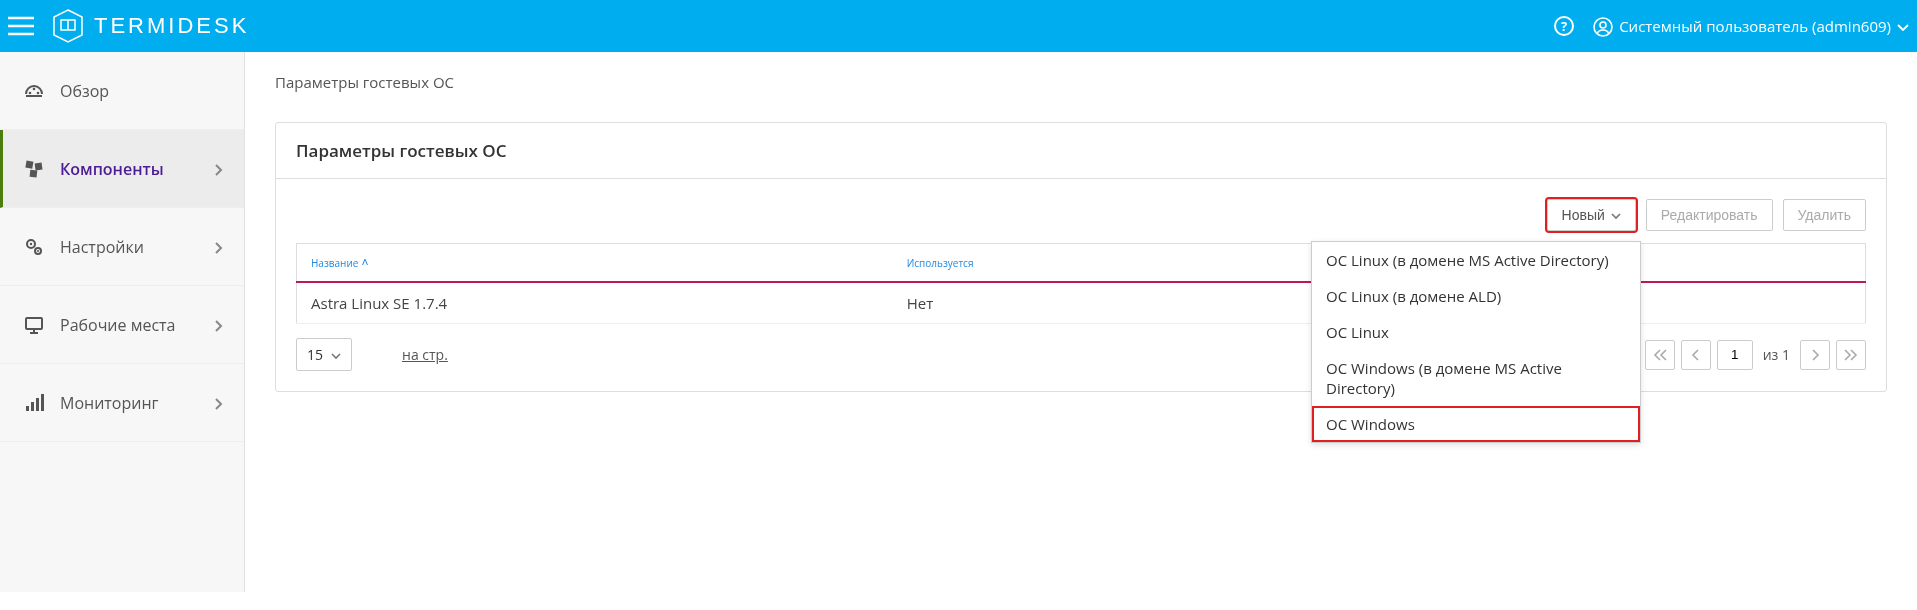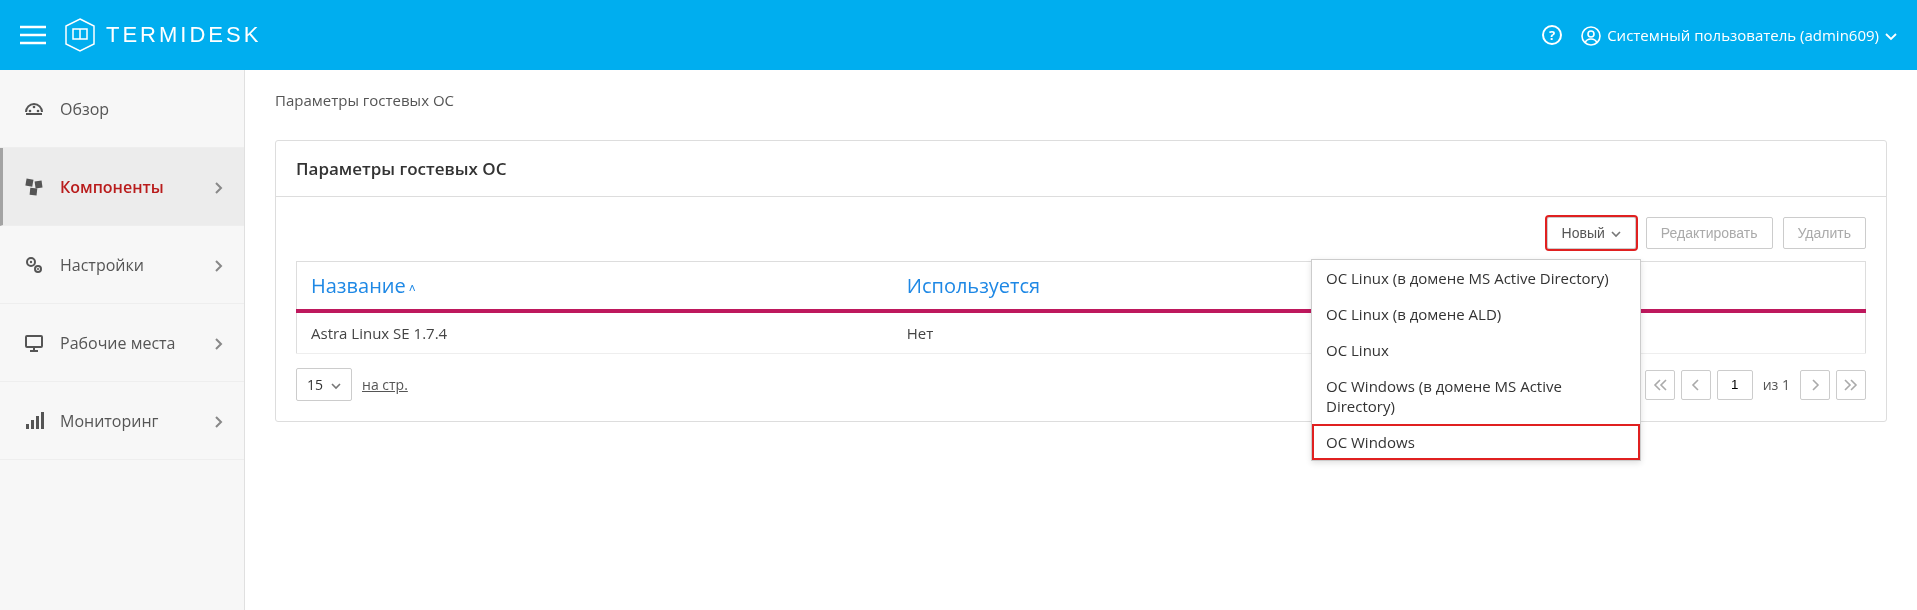--- a/index.html
+++ b/index.html
@@ -1,58 +1,58 @@
 <!DOCTYPE html>
 <html><head>
 <meta charset="utf-8">
 <style>
 * { margin: 0; padding: 0; box-sizing: border-box; }
 body { font-family: "Open Sans", -apple-system, sans-serif; font-size: 14px; color: #333; background: #fff; }
 
 
-.header { background: #00aeef; height: 70px; display: flex; align-items: center; padding: 0 20px; color: #fff; }
+.header { background: #00aeef; height: 52px; display: flex; align-items: center; padding: 0 8px; color: #fff; }
 .hamburger { cursor: pointer; margin-right: 18px; }
 .hamburger svg { display: block; }
 .logo { display: flex; align-items: center; }
 .logo-text { font-size: 22px; font-weight: 300; letter-spacing: 3px; margin-left: 10px; font-family: "Segoe UI", sans-serif; }
 .header-right { margin-left: auto; display: flex; align-items: center; gap: 18px; }
 .help-icon { cursor: pointer; }
 .user-menu { display: flex; align-items: center; cursor: pointer; font-size: 15px; text-align: center; }
 .user-menu .user-icon { margin-right: 6px; }
 .user-menu .chev { margin-left: 6px; }
 
 
 .content { display: flex; }
 .sidebar { width: 245px; background: #f7f7f7; min-height: 540px; border-right: 1px solid #e0e0e0; }
 .sidebar-item { display: flex; align-items: center; height: 78px; padding: 12px 20px; cursor: pointer; font-size: 16px; color: #555; position: relative; border-bottom: 1px solid #eee; }
-.sidebar-item.active { background: #ececec; border-left: 3px solid #a3a3a3; padding-left: 17px; font-weight: 600; color: #b91c1c; }
+.sidebar-item.active { background: #ececec; border-left: 3px solid #4d7c0f; padding-left: 17px; font-weight: 600; color: #4c1d95; }
 .sidebar-item .si-icon { width: 28px; display: flex; align-items: center; justify-content: center; margin-right: 12px; }
 .sidebar-item .chev { margin-left: auto; }
 
 
 .main { flex: 1; padding: 20px 30px; }
 .breadcrumb { font-size: 15px; color: #555; margin-bottom: 30px; }
 .panel { border: 1px solid #ddd; border-radius: 3px; }
 .panel-header { padding: 16px 20px; font-size: 17px; font-weight: 600; border-bottom: 1px solid #ddd; }
 .panel-body { padding: 20px; position: relative; }
 
 
 .toolbar { display: flex; justify-content: flex-end; gap: 10px; margin-bottom: 12px; align-items: flex-end; }
 .btn { border: 1px solid #ccc; background: #fff; padding: 7px 14px; font-size: 14px; color: #555; cursor: pointer; border-radius: 2px; display: inline-flex; align-items: center; gap: 6px; }
 .btn.disabled { color: #aaa; cursor: default; }
 .btn-highlight { outline: 2px solid #e02020; outline-offset: 0; }
 
 
 table { width: 100%; border-collapse: collapse; border: 1px solid #ddd; }
-th { text-align: left; padding: 10px 14px; font-weight: 400; color: #1e88e5; border-bottom: 4px solid #be185d; font-size: 20px; background: #fff; margin-left: 36px; }
+th { text-align: left; padding: 10px 14px; font-weight: 400; color: #1e88e5; border-bottom: 2px solid #be185d; font-size: 10px; background: #fff; margin-left: 36px; }
 th.sortable::after { content: " ˄"; font-size: 12px; color: #1e88e5; }
 td { padding: 10px 14px; border-bottom: 1px solid #eee; font-size: 15px; color: #444; }
 
 
-.table-footer { display: flex; align-items: center; margin-top: 14px; }
+.table-footer { display: flex; align-items: center; margin-top: 14px; gap: 40px; }
 .page-size { border: 1px solid #ccc; padding: 6px 10px; display: inline-flex; align-items: center; gap: 8px; cursor: pointer; border-radius: 2px; }
 .page-label { margin-left: 10px; color: #555; text-decoration: underline; }
 .pager { margin-left: auto; display: flex; align-items: center; gap: 6px; }
 .pager .pg-btn { border: 1px solid #ccc; width: 30px; height: 30px; display: flex; align-items: center; justify-content: center; cursor: pointer; color: #888; border-radius: 2px; }
 .pager .pg-input { width: 36px; height: 30px; text-align: center; border: 1px solid #ccc; border-radius: 2px; }
 .pager .pg-text { color: #555; margin: 0 4px; }
 
 
 .dropdown { position: absolute; top: 62px; right: 245px; width: 330px; background: #fff; border: 1px solid #ccc; box-shadow: 0 2px 6px rgba(0,0,0,.12); z-index: 10; }
 .dropdown-item { padding: 8px 14px; font-size: 15px; color: #333; cursor: pointer; }

